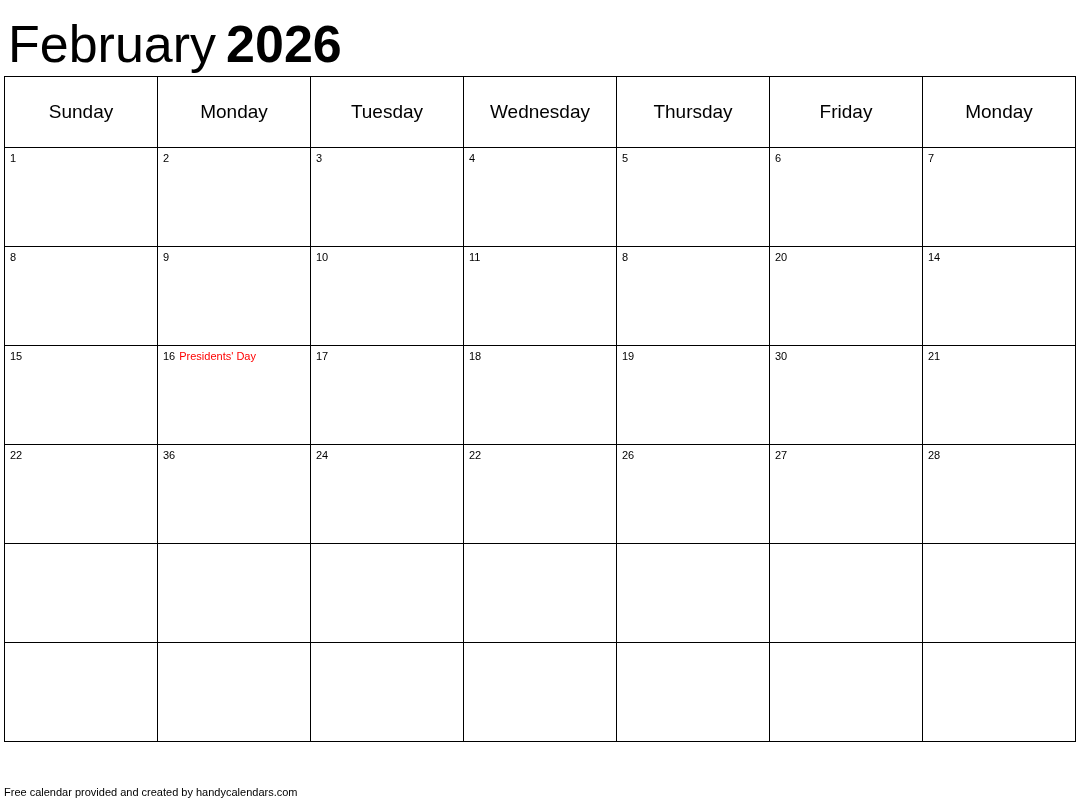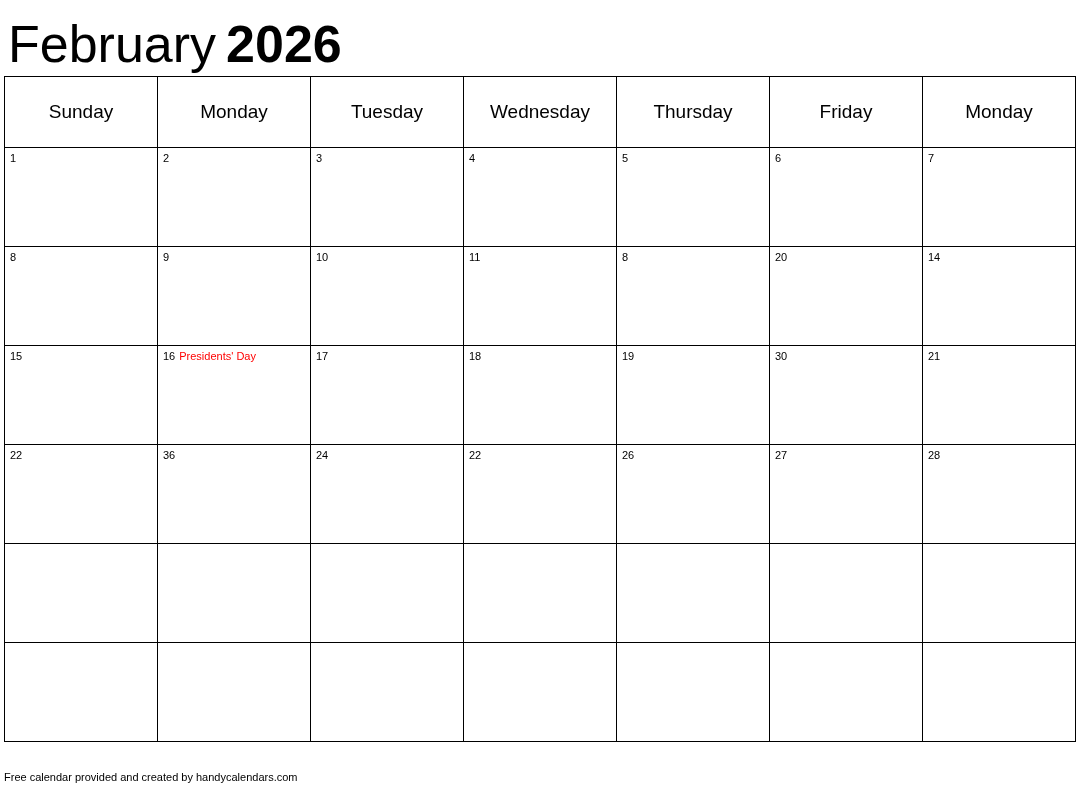--- a/index.html
+++ b/index.html
@@ -76,21 +76,21 @@
     white-space: nowrap;
     padding-top: 6px;
     padding-left: 5px;
   }
   .cellinner .daynum {
     padding: 0;
   }
   .footer {
     position: absolute;
     left: 4px;
-    bottom: 17px;
+    bottom: 2px;
     font-size: 11px;
     color: #000000;
     white-space: nowrap;
   }
 </style>
 </head>
 <body>
 
 <div class="page">
 

